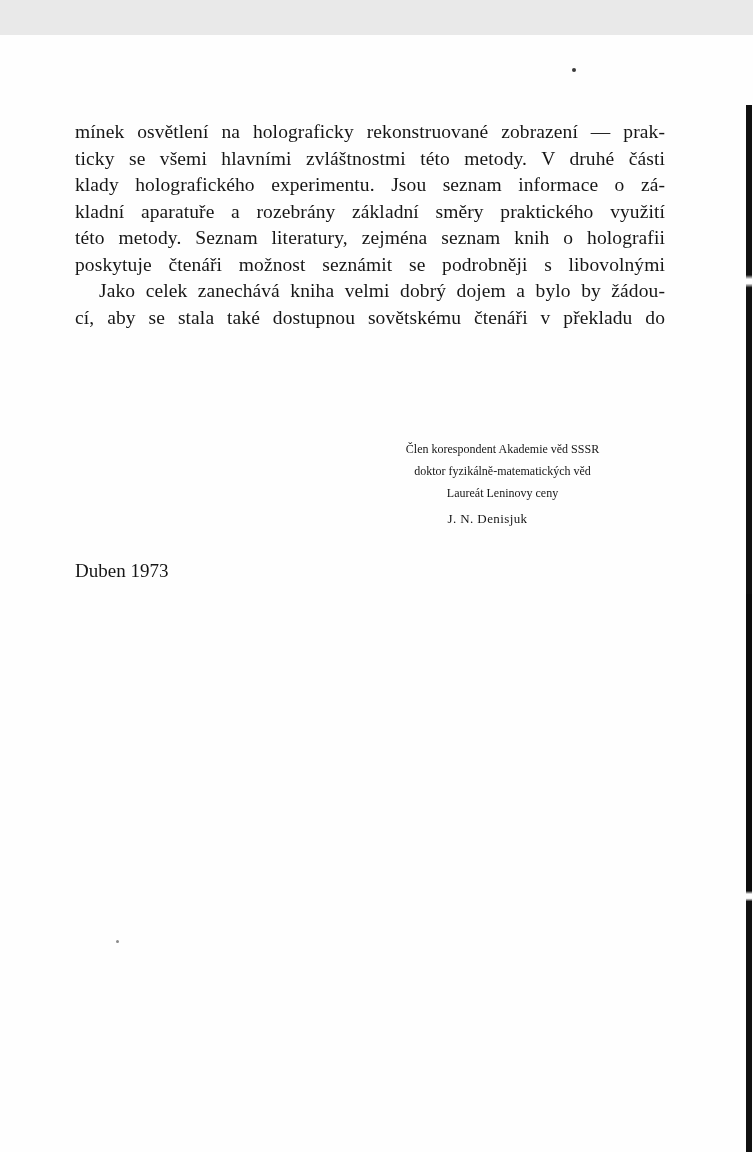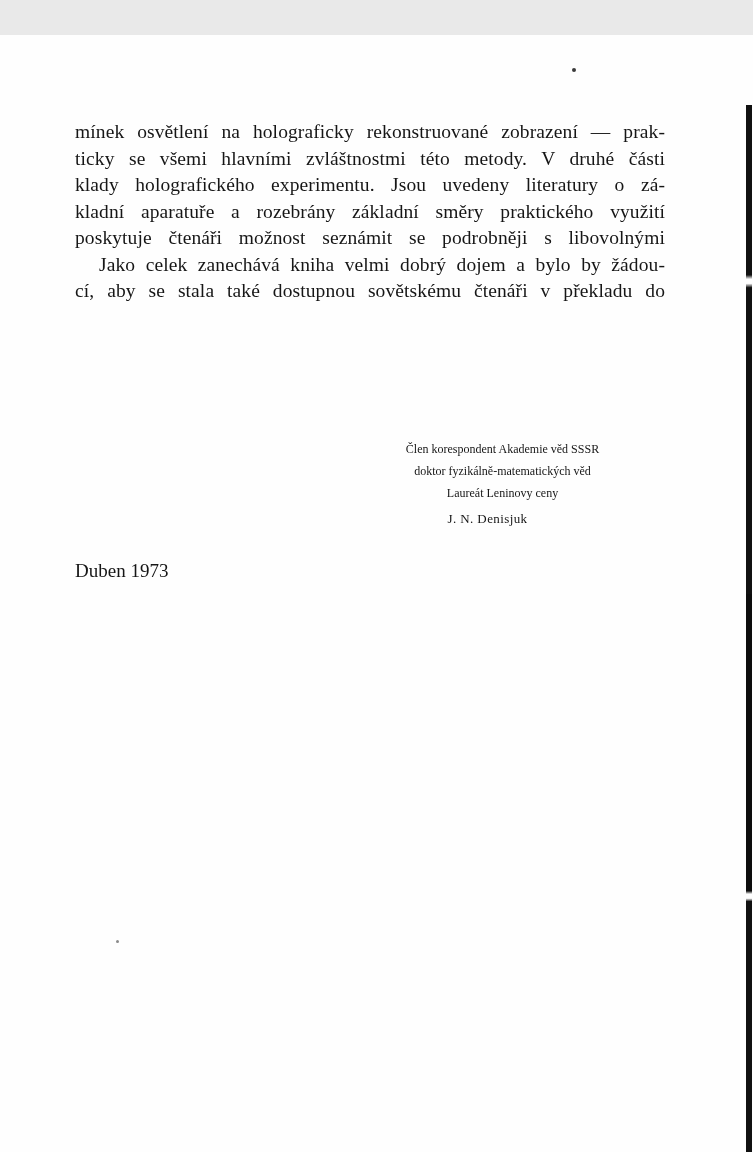--- a/index.html
+++ b/index.html
@@ -103,22 +103,23 @@
   }
 </style>
 </head>
 <body>
 
 <div class="page">
 
   <div class="text-block" id="paragraphs">
       <div class="text-line">mínek osvětlení na holograficky rekonstruované zobrazení — prak-</div>
       <div class="text-line">ticky se všemi hlavními zvláštnostmi této metody. V druhé části</div>
-      <div class="text-line">klady holografického experimentu. Jsou uvedeny literatury o zá-</div>
+      <div class="text-line">klady holografického experimentu. Jsou seznam informace o zá-</div>
       <div class="text-line">kladní aparatuře a rozebrány základní směry praktického využití</div>
+      <div class="text-line">této metody. Seznam literatury, zejména seznam knih o holografii</div>
       <div class="text-line">poskytuje čtenáři možnost seznámit se podrobněji s libovolnými</div>
       <div class="text-line indent">Jako celek zanechává kniha velmi dobrý dojem a bylo by žádou-</div>
       <div class="text-line">cí, aby se stala také dostupnou sovětskému čtenáři v překladu do</div>
     </div>
 
   <div class="signature" id="sig-lines">
       <div>Člen korespondent Akademie věd SSSR</div>
       <div>doktor fyzikálně-matematických věd</div>
       <div>Laureát Leninovy ceny</div>
     </div>

